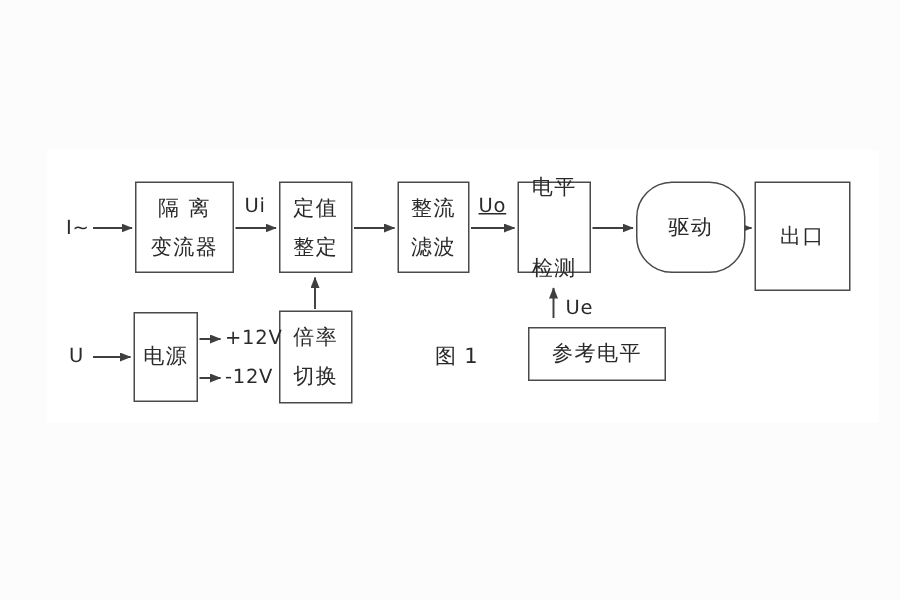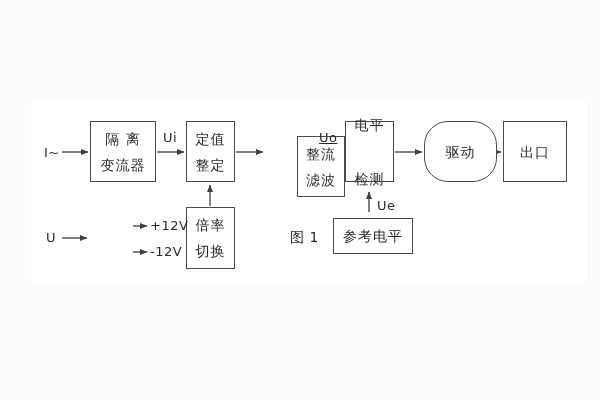--- a/index.html
+++ b/index.html
@@ -66,45 +66,48 @@
   <div class="blk" style="left:90px;top:121px;width:66px;height:61px;">
     <span>隔 离</span>
     <span>变流器</span>
   </div>
 
   <div class="blk" style="left:186px;top:121px;width:49px;height:61px;">
     <span>定值</span>
     <span>整定</span>
   </div>
 
-  <div class="blk" style="left:265px;top:136px;width:48px;height:61px;margin-left:32px;">
+  <div class="blk" style="left:265px;top:121px;width:48px;height:61px;">
     <span>整流</span>
     <span>滤波</span>
   </div>
 
   <div class="blk" style="left:345px;top:121px;width:49px;height:61px;gap:28px;">
     <span>电平</span>
     <span>检测</span>
   </div>
 
   <div class="blk" style="left:424px;top:121px;width:73px;height:61px;border-radius:24px;">
     <span>驱动</span>
   </div>
 
-  <div class="blk" style="left:503px;top:121px;width:64px;height:61px;">
+  <div class="blk" style="left:503px;top:121px;width:64px;height:73px;">
     <span>出口</span>
   </div>
 
+  <div class="blk" style="left:89px;top:208px;width:43px;height:60px;">
+    <span>电源</span>
+  </div>
 
   <div class="blk" style="left:186px;top:207px;width:49px;height:62px;">
     <span>倍率</span>
     <span>切换</span>
   </div>
 
-  <div class="blk" style="left:333px;top:218px;width:80px;height:36px;">
+  <div class="blk" style="left:352px;top:218px;width:92px;height:36px;">
     <span>参考电平</span>
   </div>
 
   <div class="lbl sig" style="left:44px;top:145px;">I~</div>
   <div class="lbl sig" style="left:46px;top:230px;">U</div>
   <div class="lbl sig" style="left:163px;top:130px;">Ui</div>
   <div class="lbl sig" style="left:319px;top:130px;text-decoration:underline;">Uo</div>
   <div class="lbl sig" style="left:377px;top:198px;">Ue</div>
   <div class="lbl sig" style="left:150px;top:218px;">+12V</div>
   <div class="lbl sig" style="left:150px;top:244px;">-12V</div>

